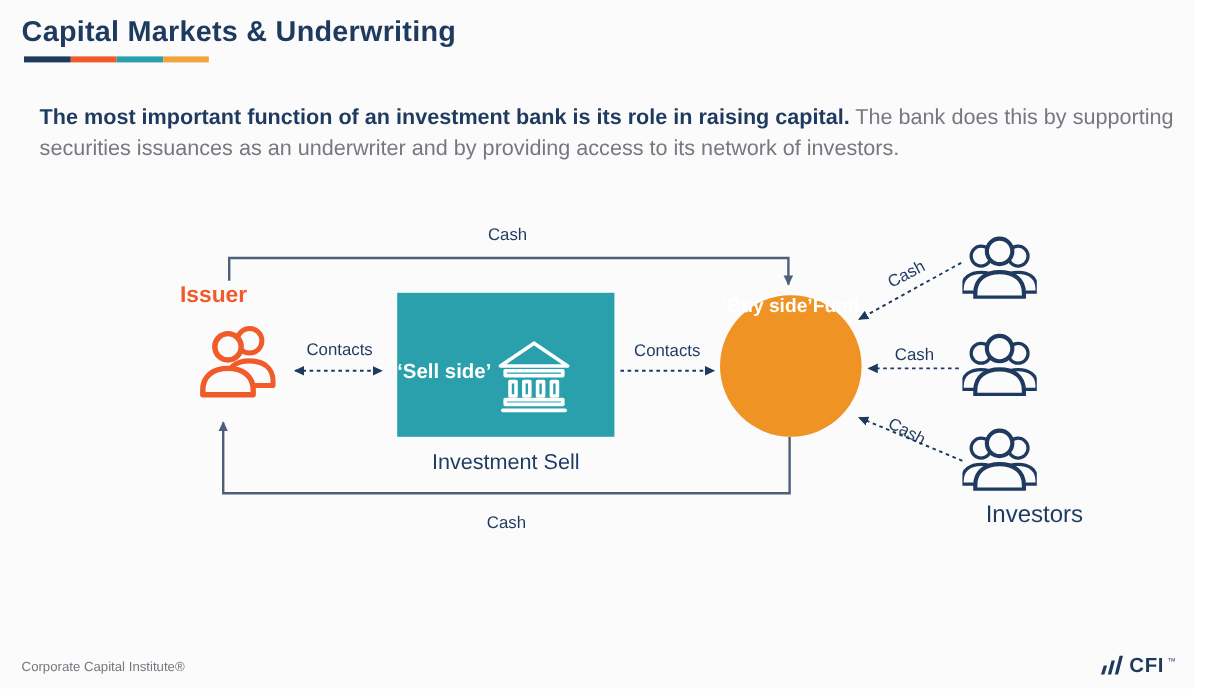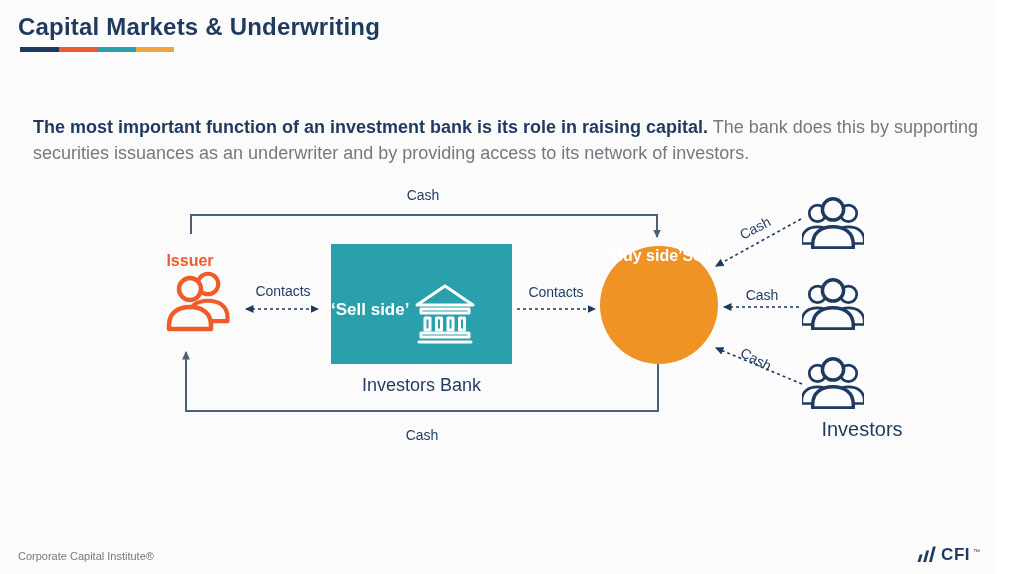--- a/index.html
+++ b/index.html
@@ -8,27 +8,27 @@
     position:relative; width:996px; height:574px;
     background:var(--bg,#fbfbfc);
     font-family:"Liberation Sans","DejaVu Sans",sans-serif;
   }
   .abs { position:absolute; }
 
   .title { left:18px; top:13px; font-size:24px; font-weight:700; color:var(--navy); letter-spacing:.2px; }
   .underline { left:20px; top:47px; width:154px; height:5px; display:flex; }
   .underline span { flex:1; height:100%; }
 
-  .intro { left:33px; top:84px; width:952px; font-size:18px; line-height:26px; color:var(--grayText);margin-top:30px; }
+  .intro { left:33px; top:84px; width:952px; font-size:18px; line-height:26px; color:var(--grayText); }
   .intro strong { color:var(--navy); font-weight:700; }
 
   .connectors { left:0; top:0; pointer-events:none; }
 
   .lbl { font-size:14px; color:var(--navy); text-align:center; }
-  .issuer-label { left:150px; top:252px; width:80px; text-align:center; font-size:16px; font-weight:700; color:var(--orange); }
+  .issuer-label { left:150px; top:236px; width:80px; font-size:19px; font-weight:700; color:var(--orange); }
   .sell-box {
     left:331px; top:244px; width:181px; height:120px; background:var(--teal);
     display:flex; flex-direction:row; align-items:center; padding-top:11px;
   }
   .sell-box .sell-label { font-size:17px; font-weight:700; color:var(--white); }
   .sell-box svg { margin-top:6px; }
   .bank-caption { left:331px; top:375px; width:181px; text-align:center; font-size:18px; color:var(--navy); }
   .fund-circle {
     left:600px; top:246px; width:118px; height:118px; border-radius:50%;
     background:var(--circleOrange); color:var(--white); font-weight:700;
@@ -110,25 +110,25 @@
         <rect x="12" y="29" width="48" height="4"></rect>
         <rect x="16" y="38" width="5" height="12"></rect>
         <rect x="27.5" y="38" width="5" height="12"></rect>
         <rect x="39" y="38" width="5" height="12"></rect>
         <rect x="50.5" y="38" width="5" height="12"></rect>
         <rect x="12" y="53" width="48" height="4"></rect>
         <path d="M10,62 L62,62"></path>
       </g>
     </svg>
   </div>
-  <div class="abs bank-caption">Investors Bank</div>
+  <div class="abs bank-caption">Investment Sell</div>
 
   <div class="abs fund-circle">
     <div>‘Buy side’</div>
-    <div>Sell</div>
+    <div>Fund</div>
   </div>
 
   <svg class="abs" style="left:802px;top:195px" width="62" height="54" viewBox="0 0 64 56">
     <g stroke="var(--navy)" stroke-width="3.6" fill="var(--bg)" stroke-linejoin="round">
       <g transform="translate(16,30) scale(0.78)">
           <circle cx="0" cy="-14" r="11"></circle>
           <path d="M-21,26 v-4 c0,-12 9,-18 21,-18 c12,0 21,6 21,18 v4 z"></path>
         </g>
       <g transform="translate(48,30) scale(0.78)">
           <circle cx="0" cy="-14" r="11"></circle>

